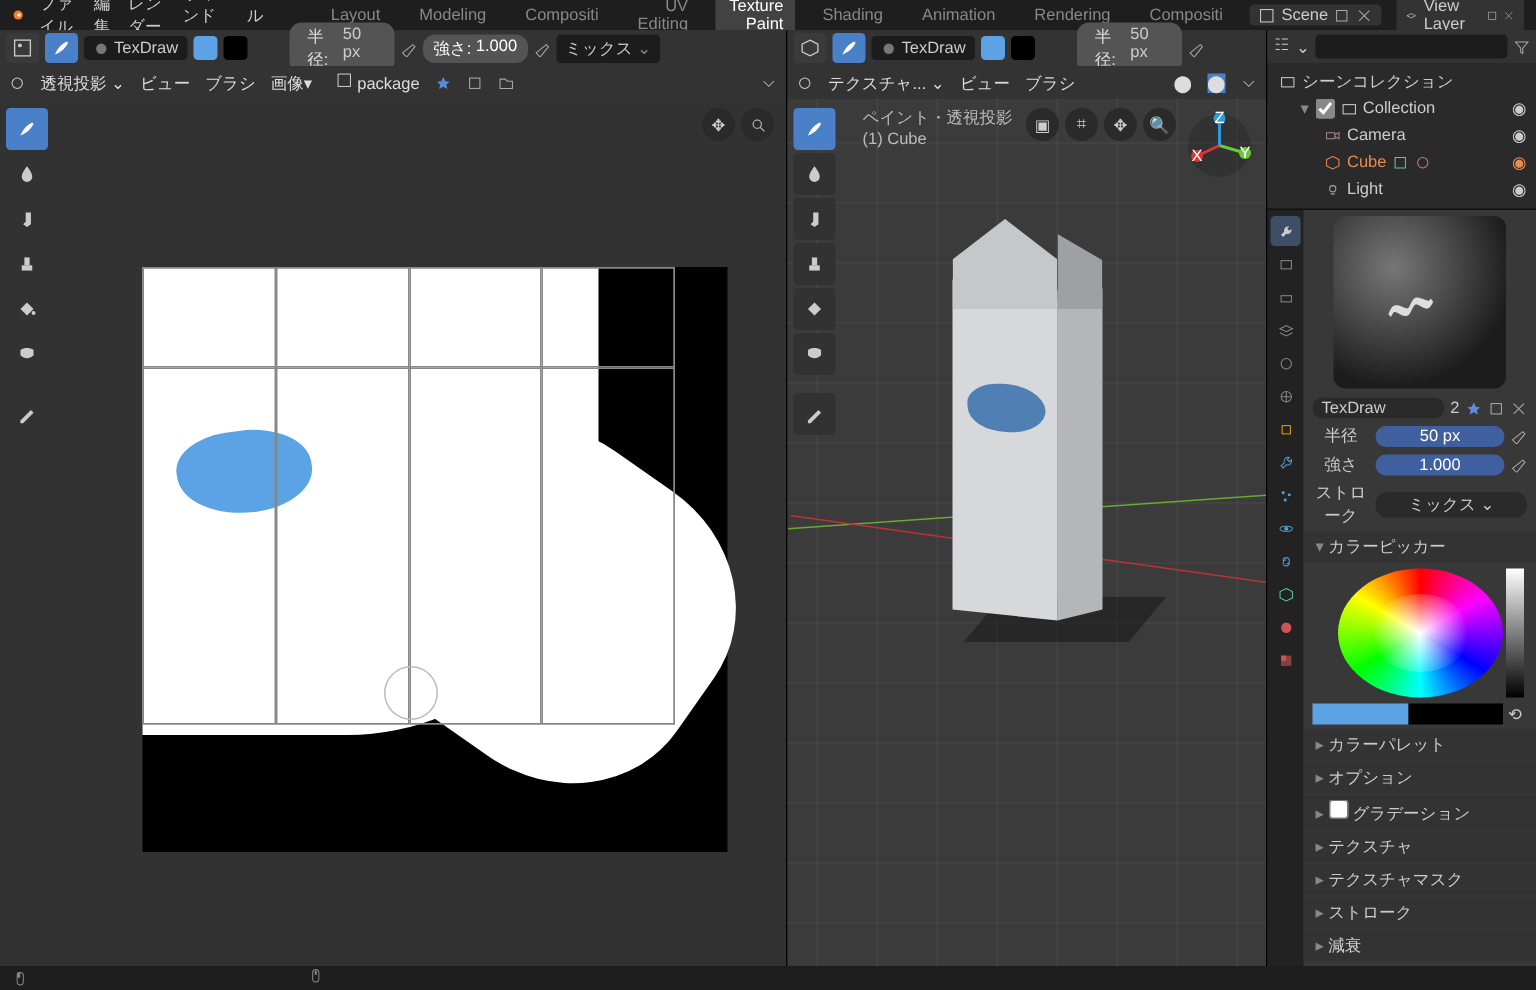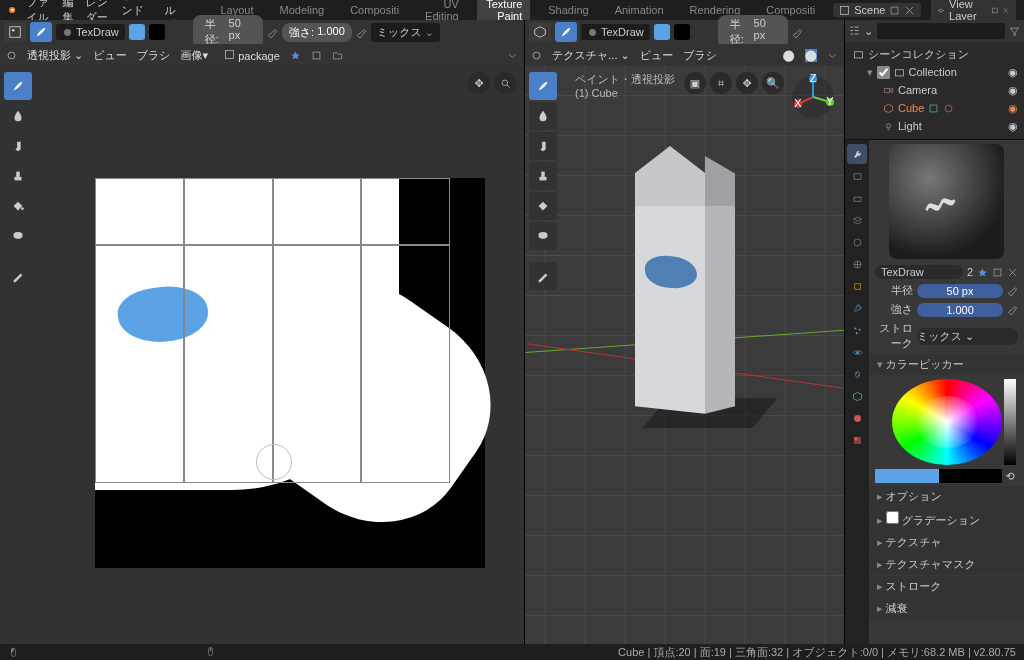--- a/index.html
+++ b/index.html
@@ -81,23 +81,23 @@
 
   
   .proptabs { width:24px; background:#222; display:flex; flex-direction:column; align-items:center; padding-top:4px; gap:2px;}
   .proptabs .pt { width:20px; height:20px; border-radius:3px; display:flex; align-items:center; justify-content:center; cursor:pointer;}
   .proptabs .pt.active { background:#3d4e66;}
   .proppanel { flex:1; background:#383838; overflow:hidden;}
   .propwrap { display:flex; flex:1;}
   .brush-prev { width:115px; height:115px; margin:4px auto; background:radial-gradient(circle at 35% 30%, #777, #1c1c1c 72%); border-radius:8px; position:relative;}
   .brush-scribble { position:absolute; left:30%; top:30%; color:#ddd; font-size:30px; transform:rotate(-20deg);}
   .prop-row { display:flex; align-items:center; gap:4px; padding:2px 6px;}
-  .prop-row .lab { width:38px; text-align:right; color:#ccc;font-family:Liberation Mono, monospace;}
+  .prop-row .lab { width:38px; text-align:center; color:#ccc;font-family:Liberation Mono, monospace;}
   .prop-row .val { flex:1; background:#3f5f9f; color:#fff; text-align:center; border-radius:8px; padding:1px 0;}
-  .prop-row .plain { flex:1; background:#2a2a2a; border-radius:8px; padding:1px 0;}
+  .prop-row .plain { flex:1; background:#2a2a2a; text-align:center; border-radius:8px; padding:1px 0;}
   .collap { padding:3px 8px; background:#333; margin-top:1px; cursor:pointer;}
   .collap::before { content:"▸ "; color:#888;}
   .collap.open::before { content:"▾ ";}
   .picker { width:110px; height:86px; margin:4px auto; background:conic-gradient(red,magenta,blue,cyan,lime,yellow,red); border-radius:50%; position:relative;}
   .picker::after { content:""; position:absolute; inset:20%; background:radial-gradient(circle,#fff,transparent 75%); border-radius:50%;}
   .swatch-row { display:flex; margin:3px 6px; height:14px;}
   .swatch-row .a { flex:1; background:#5ca3e6;}
   .swatch-row .b { flex:1; background:#000;}
   .swatch-row .sw-ic { width:16px; display:flex; align-items:center; justify-content:center;}
 
@@ -603,20 +603,21 @@
           <div class="plain"><span>ミックス</span> ⌄</div>
         </div>
         <div class="collap open">カラーピッカー</div>
         <div class="picker"></div>
         <div style="float:right;width:12px;height:86px;margin:-90px 8px 0 0;background:linear-gradient(#fff,#000);"></div>
         <div class="swatch-row">
           <div class="a"></div>
           <div class="b"></div>
           <div class="sw-ic">⟲</div>
         </div>
+        <div class="collap">カラーパレット</div>
         <div class="collap">オプション</div>
         <div class="collap"><input type="checkbox" style=""> <span>グラデーション</span></div>
         <div class="collap">テクスチャ</div>
         <div class="collap">テクスチャマスク</div>
         <div class="collap">ストローク</div>
         <div class="collap">減衰</div>
 
       </div>
     </div>
   </div>
@@ -624,14 +625,13 @@
 
 <div class="status">
   <svg class="ico-s" viewBox="0 0 16 16">
       <rect x="5" y="2" width="6" height="12" rx="3" fill="none" stroke="#888"></rect>
       <rect x="5" y="2" width="3" height="5" fill="#888"></rect>
     </svg>
   <span class="mid"><svg class="ico-s" viewBox="0 0 16 16">
         <rect x="5" y="2" width="6" height="12" rx="3" fill="none" stroke="#888"></rect>
         <rect x="7" y="3" width="2" height="4" fill="#888"></rect>
       </svg></span>
-  <span class="right">Cube | 頂点:20 | 面:19 | 三角面:32 | オブジェクト:0/0 | メモリ:68.2 MB | v2.80.75</span>
 </div>
 
 </body></html>

